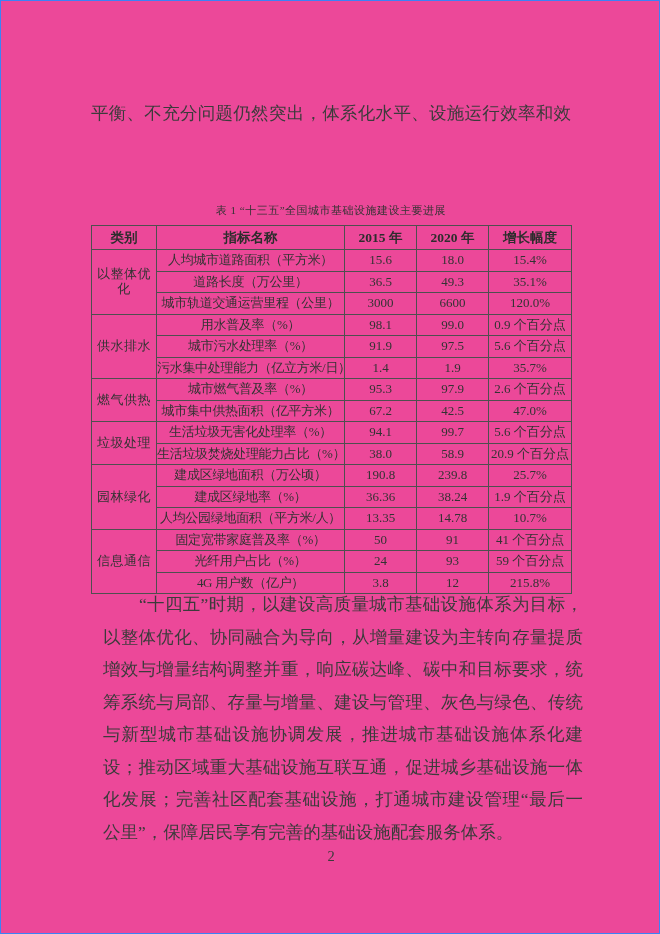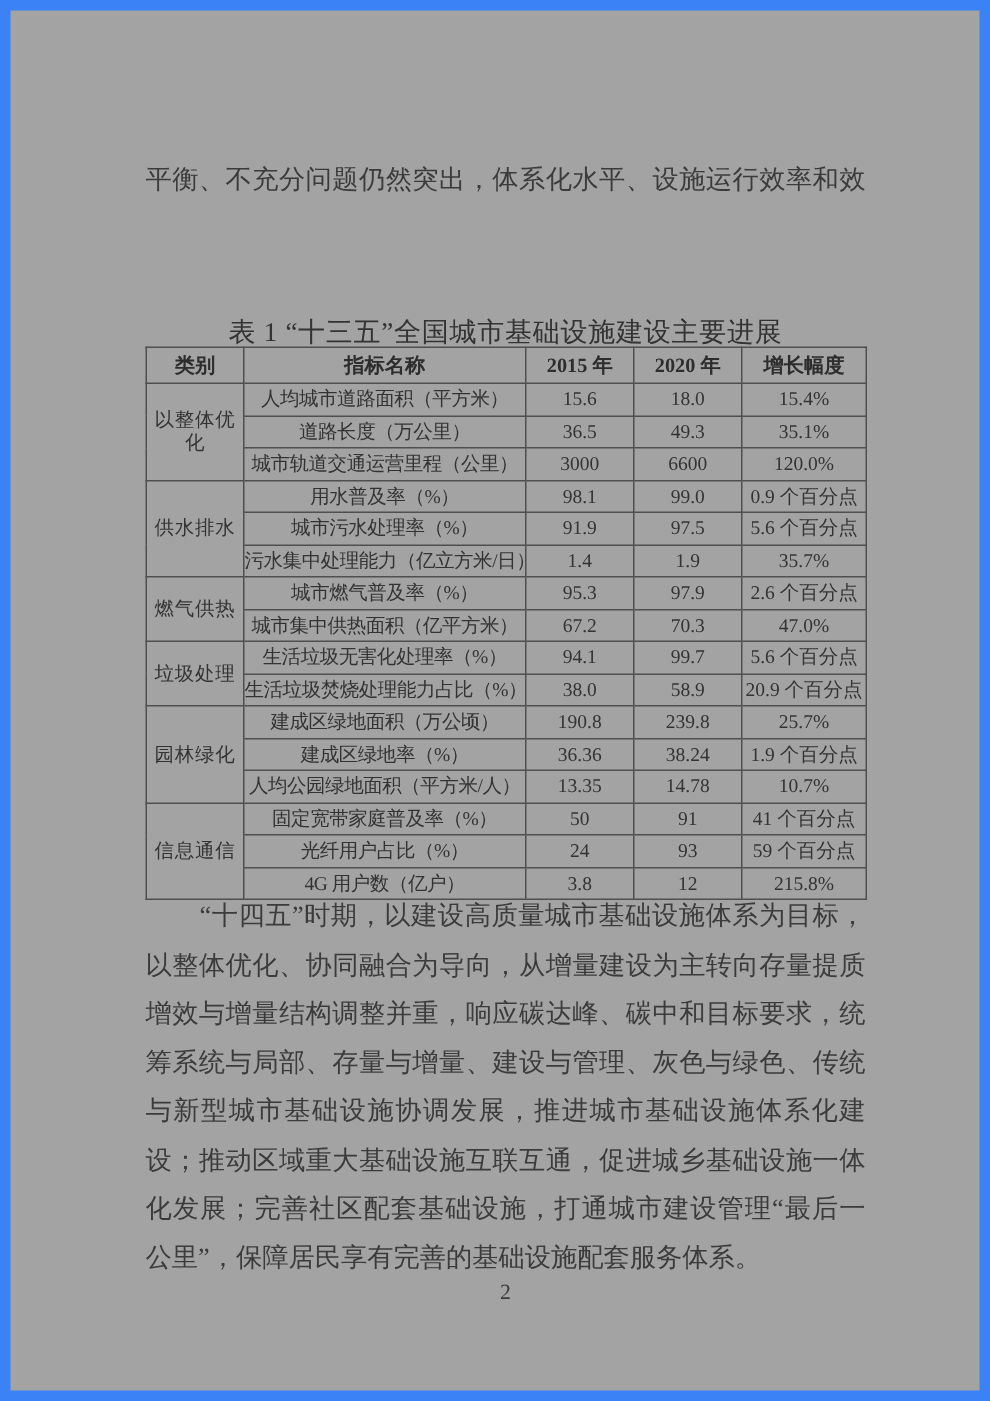--- a/index.html
+++ b/index.html
@@ -1,30 +1,30 @@
 <!DOCTYPE html>
 <html><head>
 <meta charset="utf-8">
 <style>
   html,body { margin:0; padding:0; }
   body {
     width:660px; height:934px; background:#ffffff; position:relative;
     font-family:"Liberation Serif","DejaVu Serif",serif; color:#333333;
     overflow:hidden;
   }
-  .page { position:absolute; inset:0; background:#a3a3a3; border:7px solid #3b82f6; }
+  .page { position:absolute; inset:0; background:#ec4899; border:1px solid #3b82f6; }
   .para { position:absolute; left:90px; width:480px; font-size:17.5px; line-height:32.5px; color:#3b3b3b; }
   .para-intro { top:96px; }
-  .para-plan  { top:587px; }
+  .para-plan  { top:587px;margin-left:12px; }
   .line { text-align:justify; text-justify:inter-character; }
   .line.fill { text-align-last:justify; }
   .line.indent { text-indent:36px; }
   .table-title {
     position:absolute; left:90px; top:202px; width:480px;
-    text-align:center; font-size:18px; color:#333333; letter-spacing:0.5px;
+    text-align:center; font-size:11px; color:#333333; letter-spacing:0.5px;
   }
   table.progress {
     position:absolute; left:90px; top:224px; width:480px; height:353px;
     border-collapse:collapse; table-layout:fixed;
   }
   table.progress th, table.progress td { border:1px solid #4f4f4f; padding:0; }
   table.progress th {
     font-size:13.5px; font-weight:bold; height:23px; text-align:center; color:#2d2d2d;
   }
   table.progress td {
@@ -110,21 +110,21 @@
         <tr>
           <td class="cell-category" rowspan="2">燃气供热</td>
           <td class="cell-indicator">城市燃气普及率（%）</td>
           <td class="cell-2015">95.3</td>
           <td class="cell-2020">97.9</td>
           <td class="cell-growth">2.6 个百分点</td>
         </tr>
         <tr>
           <td class="cell-indicator">城市集中供热面积（亿平方米）</td>
           <td class="cell-2015">67.2</td>
-          <td class="cell-2020">70.3</td>
+          <td class="cell-2020">42.5</td>
           <td class="cell-growth">47.0%</td>
         </tr>
         <tr>
           <td class="cell-category" rowspan="2">垃圾处理</td>
           <td class="cell-indicator">生活垃圾无害化处理率（%）</td>
           <td class="cell-2015">94.1</td>
           <td class="cell-2020">99.7</td>
           <td class="cell-growth">5.6 个百分点</td>
         </tr>
         <tr>

